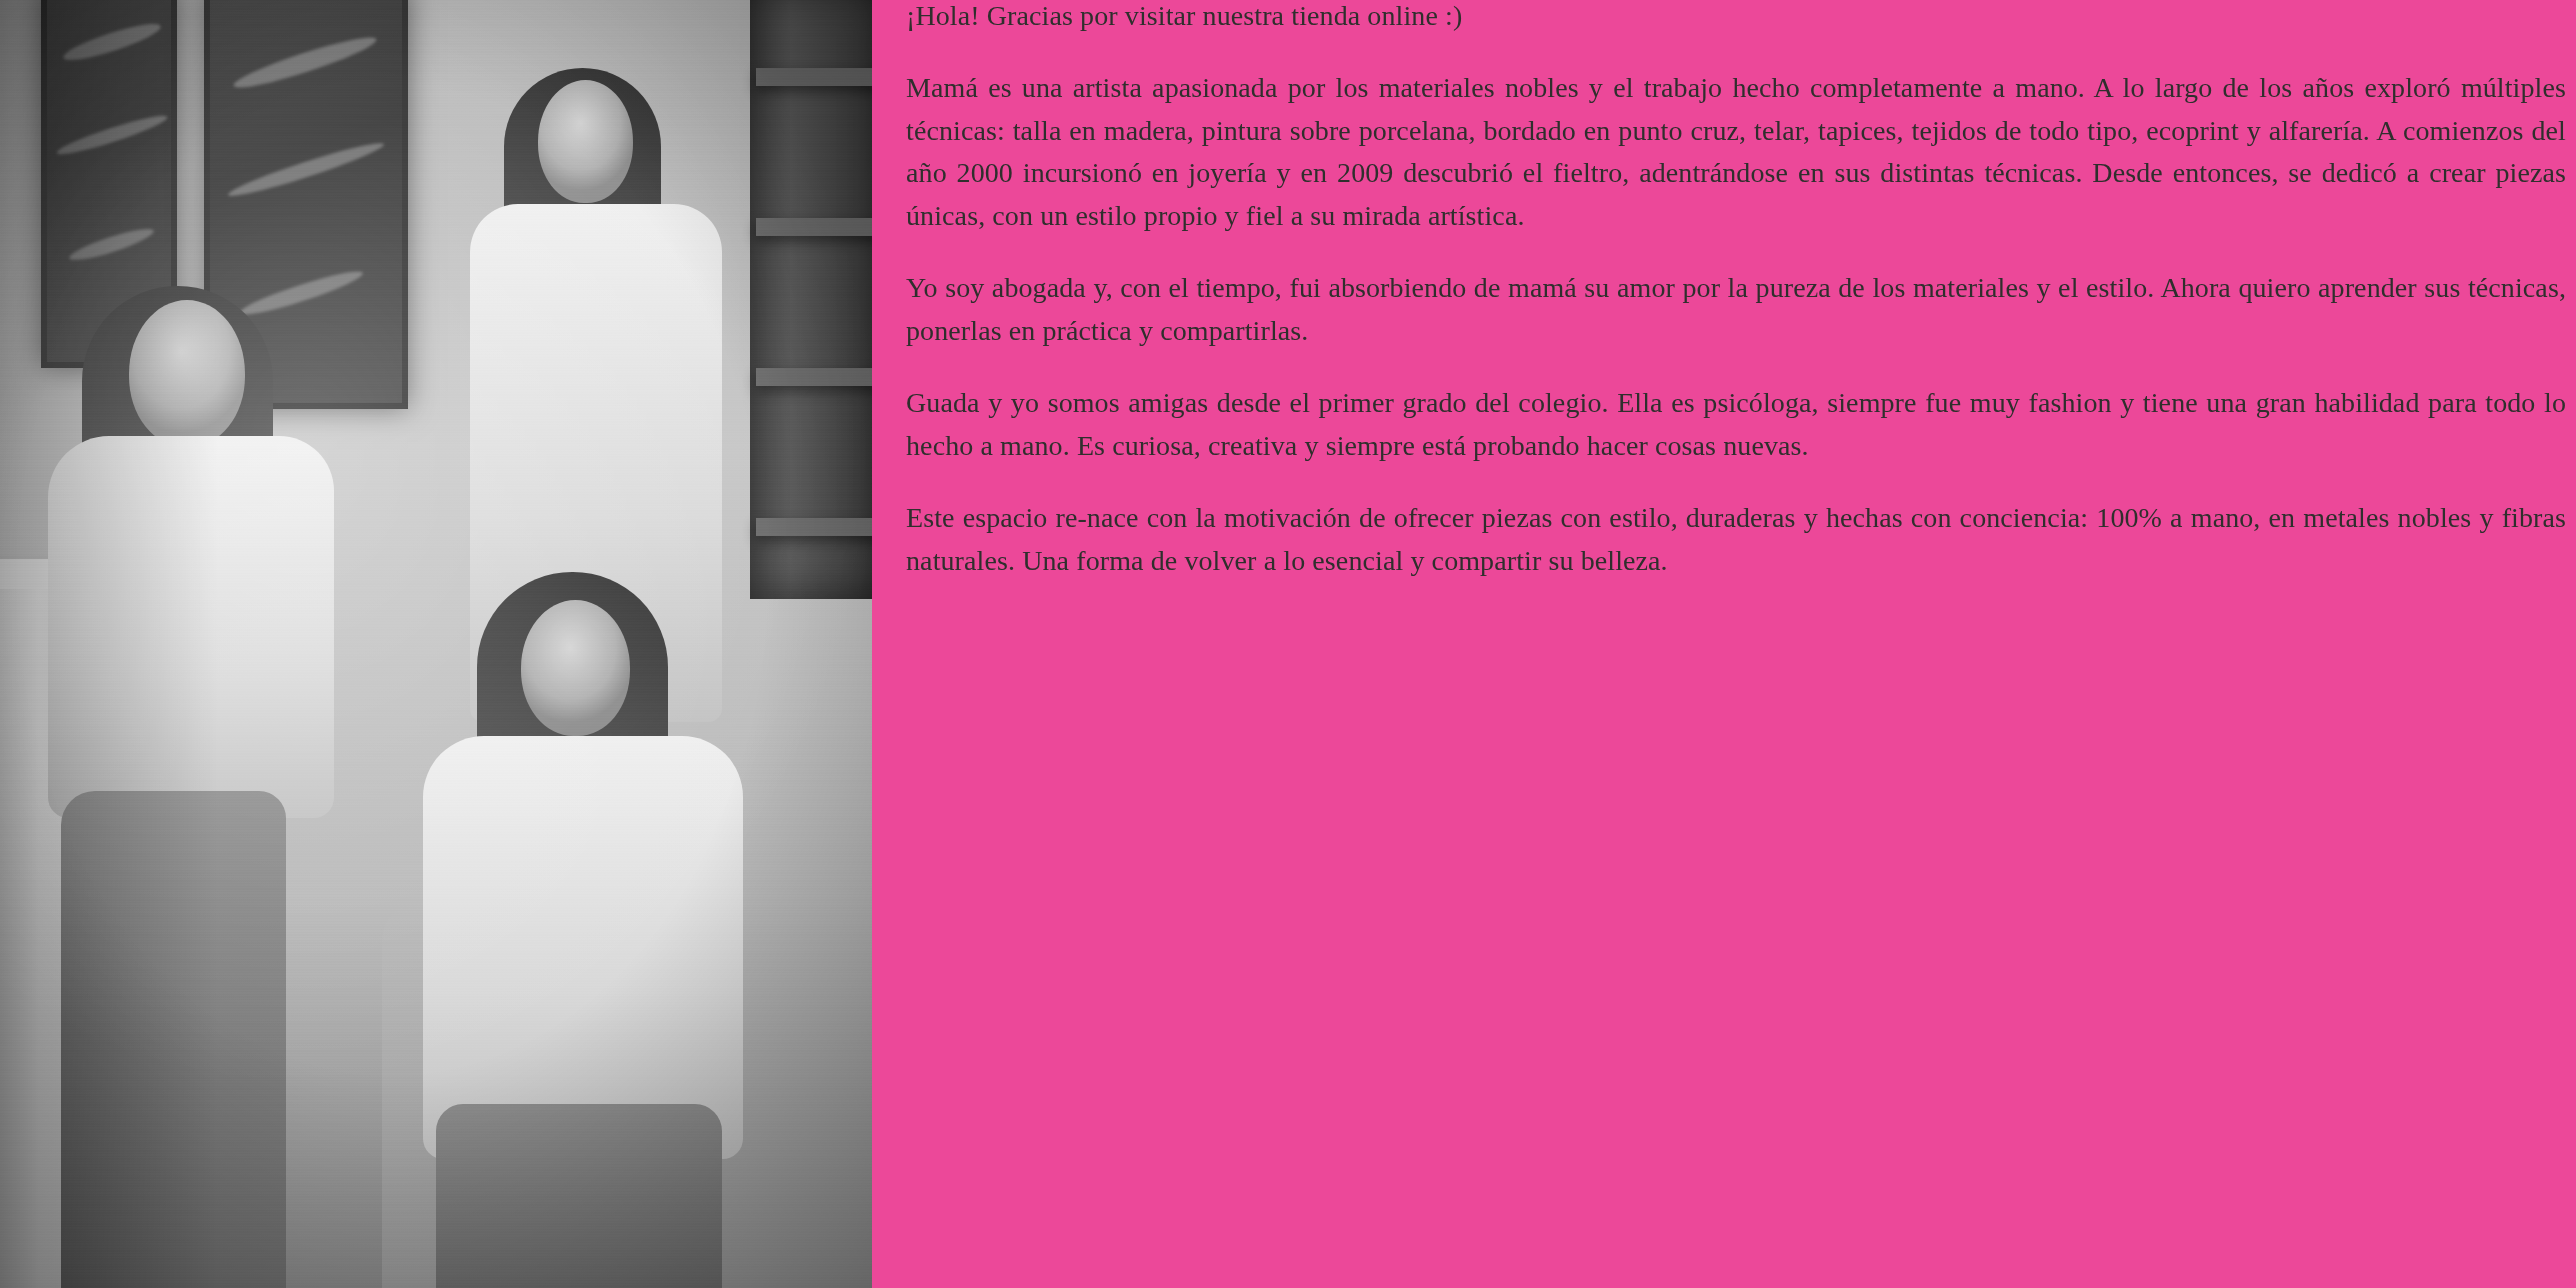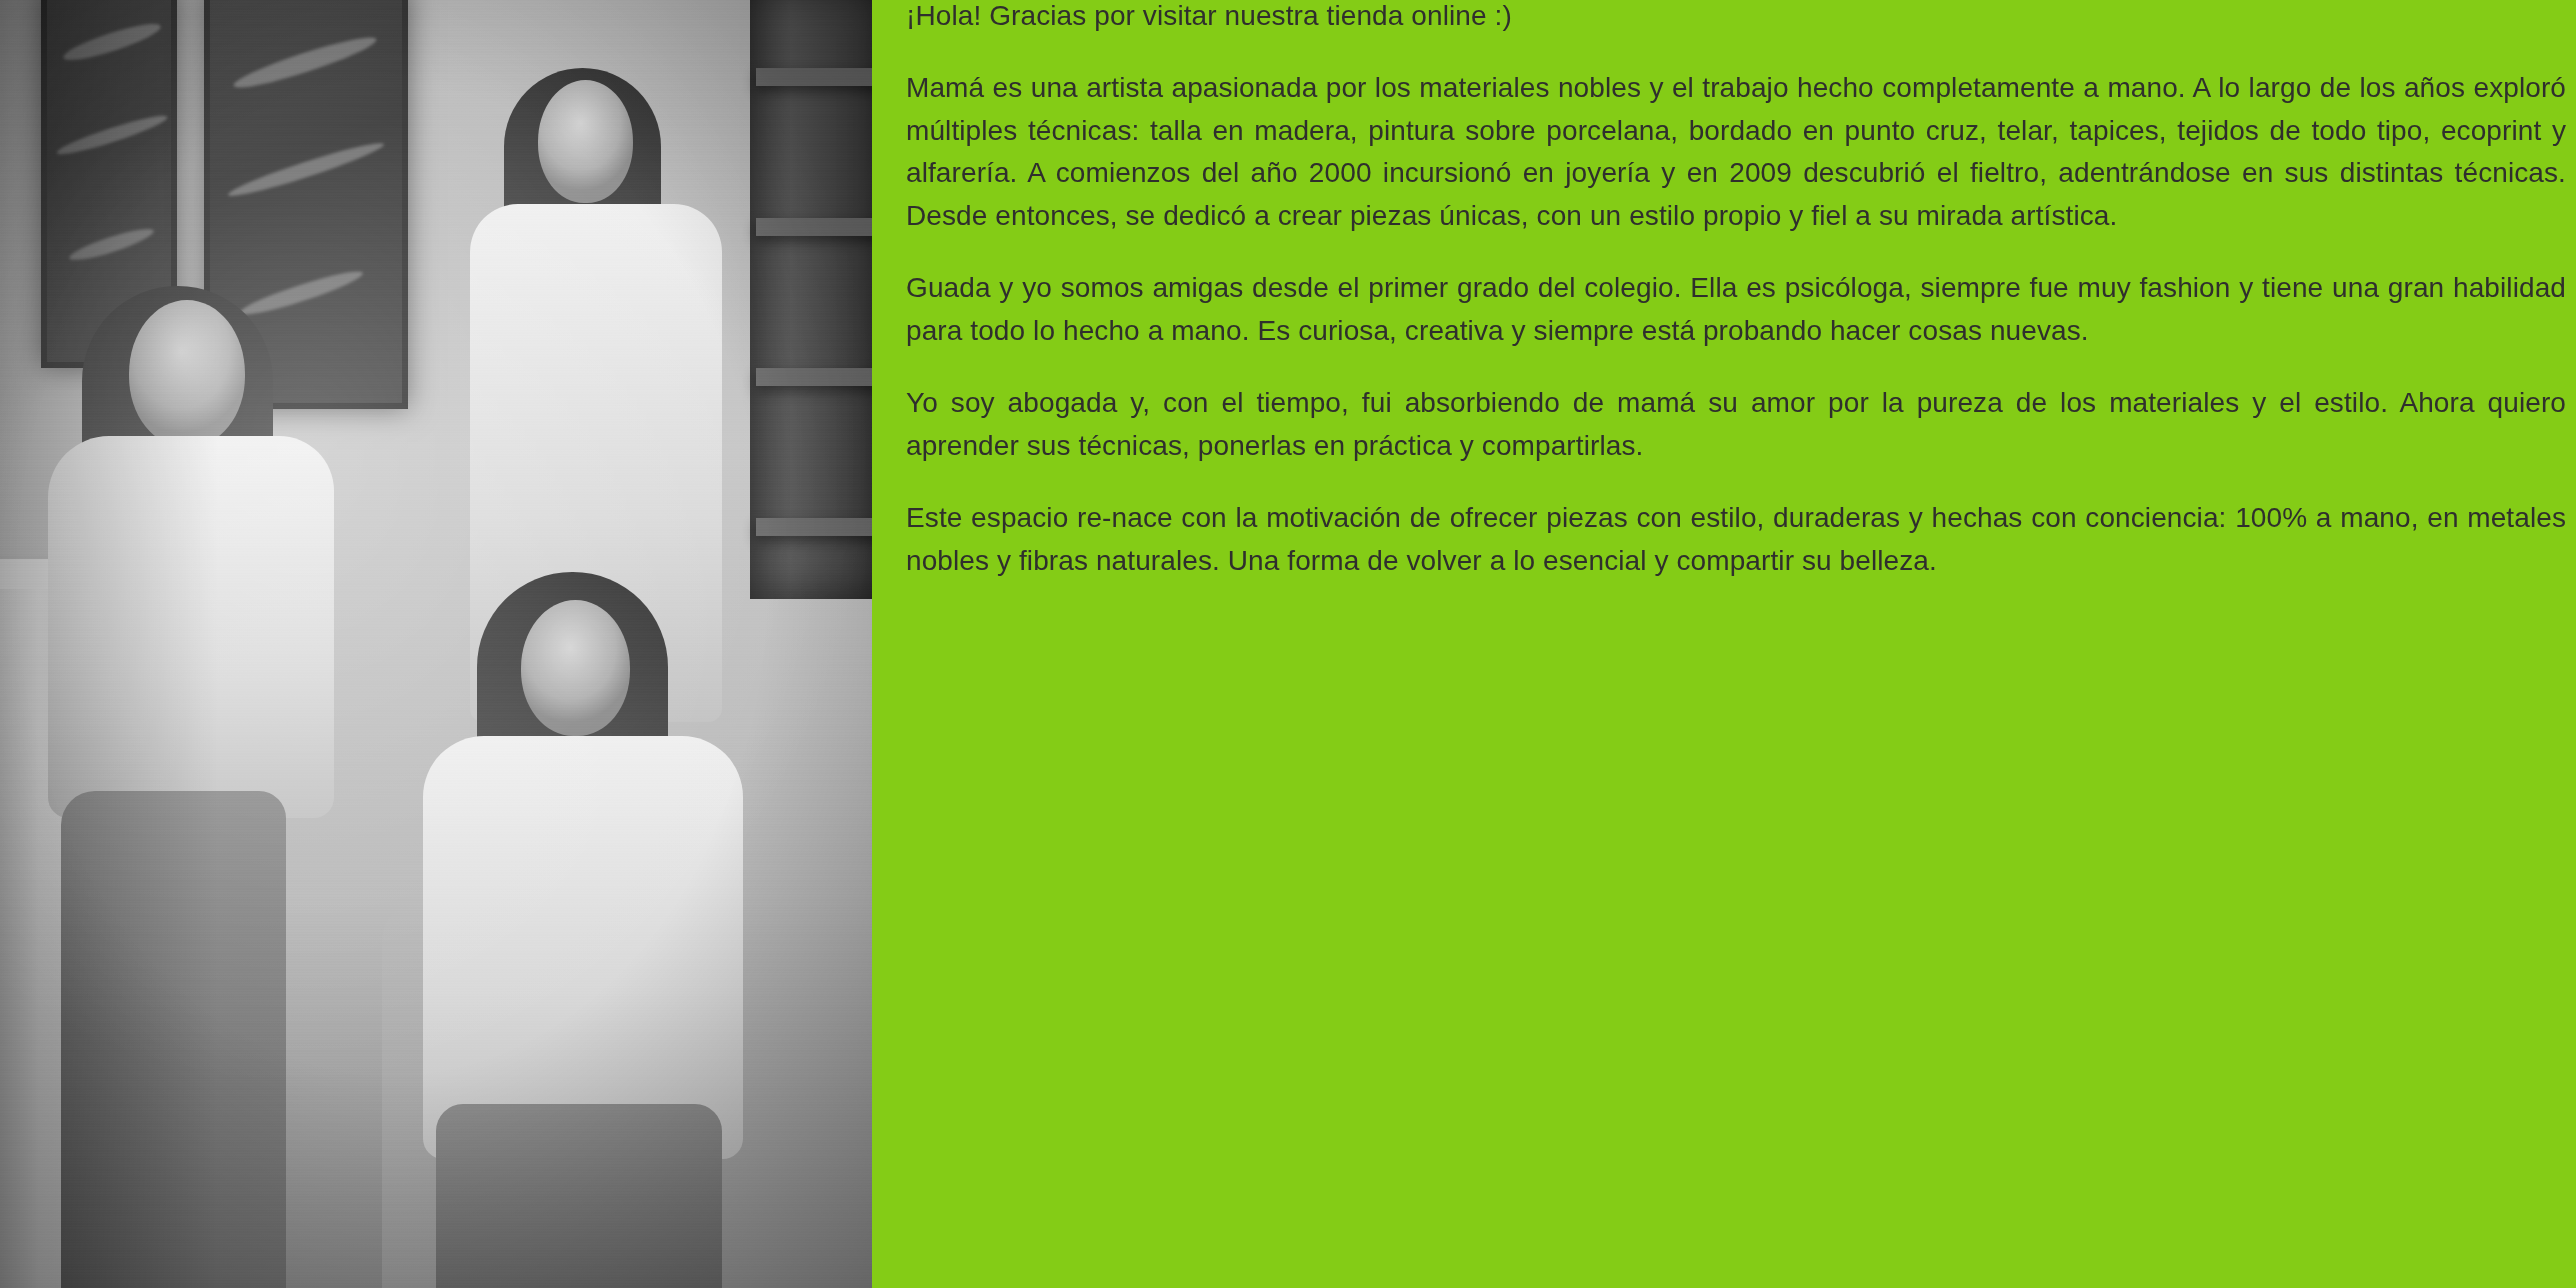--- a/index.html
+++ b/index.html
@@ -138,23 +138,24 @@
     mix-blend-mode: overlay;
   }
   .vignette {
     position: absolute; inset: 0;
     background: radial-gradient(95% 85% at 45% 45%, rgba(0,0,0,0) 45%, rgba(0,0,0,.45) 100%);
   }
 
   
   .text-pane {
     flex: 1 1 auto;
-    background: #84cc16;
+    background: #ec4899;
     padding: 0px 10px 0 34px;
     display: block;
+    font-family: Liberation Serif, serif;
   }
   .text-inner {
     padding-top: 0px;
   }
   p.para {
     color: #2f2f2d;
     font-size: 28px;
     line-height: 1.52;
     text-align: justify;
     text-justify: inter-word;
@@ -218,20 +219,20 @@
       <div class="wall-shadow"></div>
       <div class="grain"></div>
       <div class="vignette"></div>
     </div>
   </div>
 
   <div class="text-pane">
     <div class="text-inner">
       <p class="para">¡Hola! Gracias por visitar nuestra tienda online :)</p>
       <p class="para">Mamá es una artista apasionada por los materiales nobles y el trabajo hecho completamente a mano. A lo largo de los años exploró múltiples técnicas: talla en madera, pintura sobre porcelana, bordado en punto cruz, telar, tapices, tejidos de todo tipo, ecoprint y alfarería. A comienzos del año 2000 incursionó en joyería y en 2009 descubrió el fieltro, adentrándose en sus distintas técnicas. Desde entonces, se dedicó a crear piezas únicas, con un estilo propio y fiel a su mirada artística.</p>
+      <p class="para">Yo soy abogada y, con el tiempo, fui absorbiendo de mamá su amor por la pureza de los materiales y el estilo. Ahora quiero aprender sus técnicas, ponerlas en práctica y compartirlas.</p>
       <p class="para">Guada y yo somos amigas desde el primer grado del colegio.  Ella es psicóloga, siempre fue muy fashion y tiene una gran habilidad para todo lo hecho a mano. Es curiosa, creativa y siempre está probando hacer cosas nuevas.</p>
-      <p class="para">Yo soy abogada y, con el tiempo, fui absorbiendo de mamá su amor por la pureza de los materiales y el estilo. Ahora quiero aprender sus técnicas, ponerlas en práctica y compartirlas.</p>
       <p class="para">Este espacio re-nace con la motivación de ofrecer piezas con estilo, duraderas y hechas con conciencia: 100% a mano, en metales nobles y fibras naturales. Una forma de volver a lo esencial y compartir su belleza.</p>
     </div>
   </div>
 
 </div>
 
 
 </body></html>

